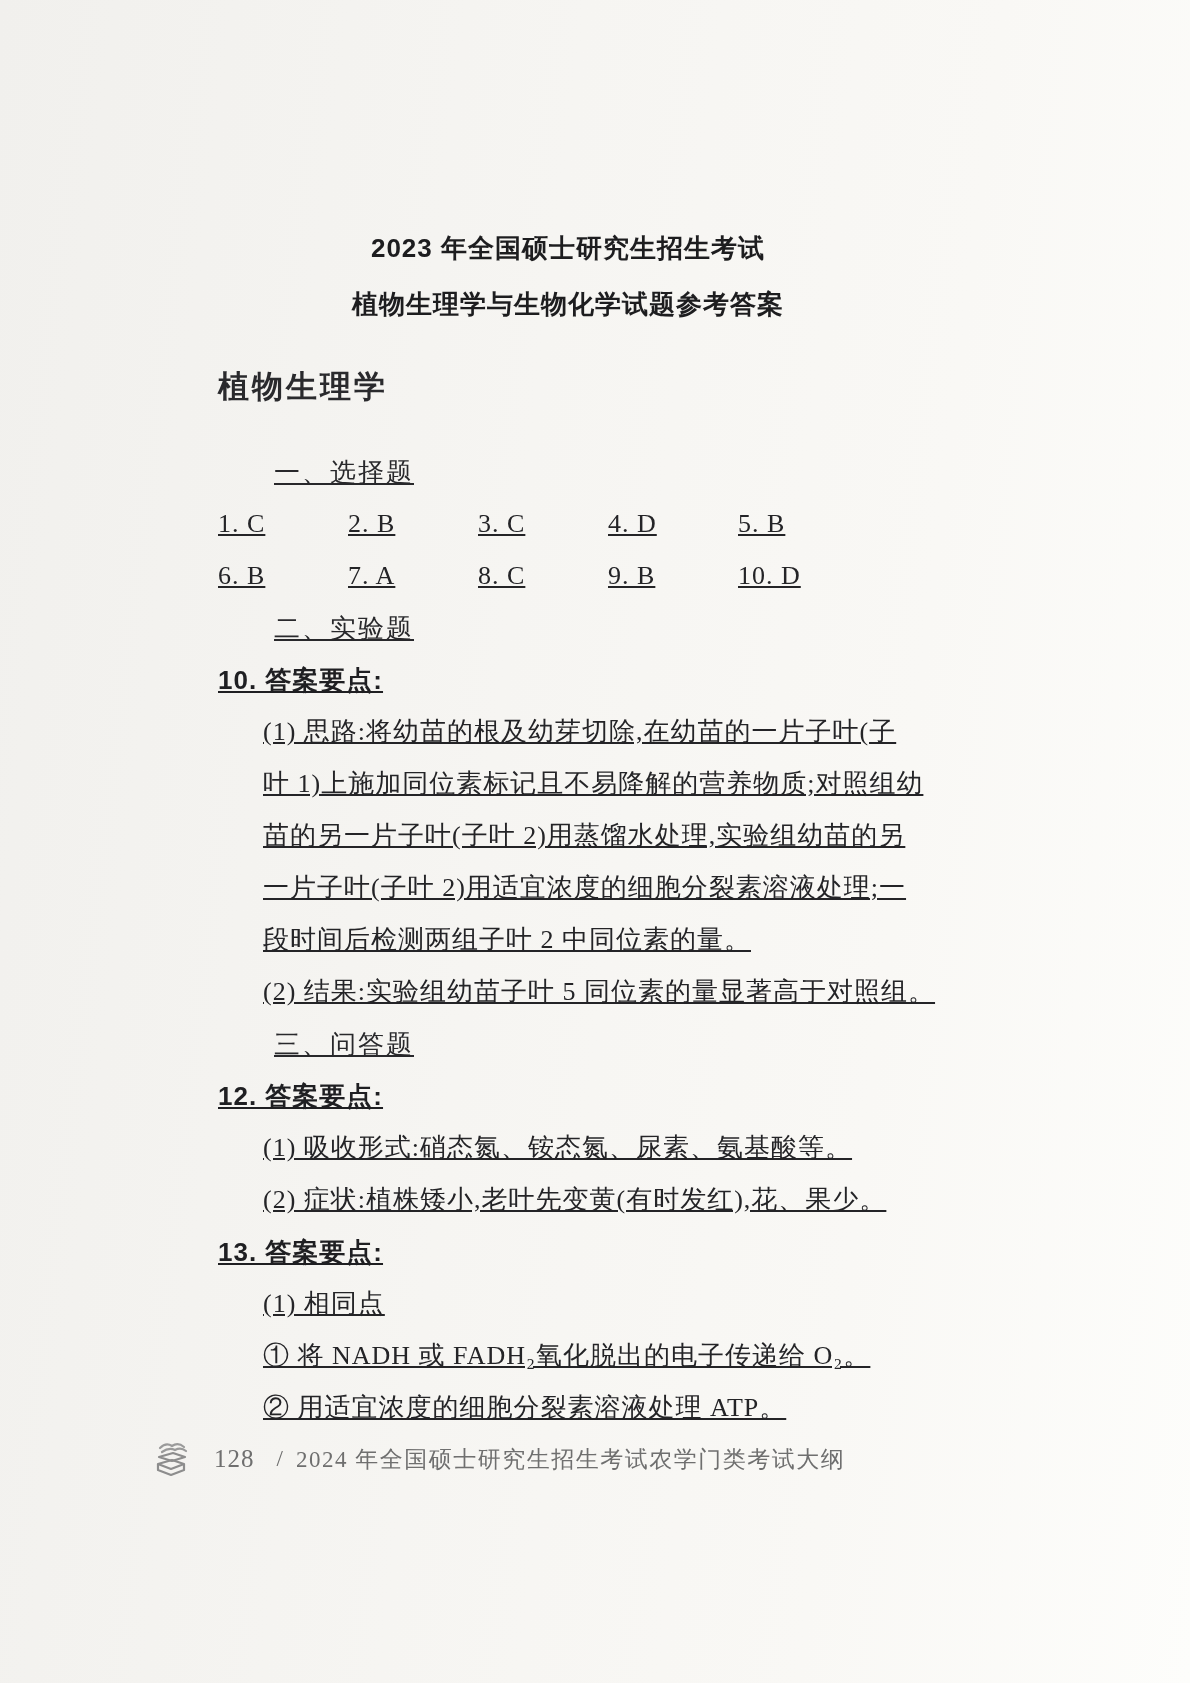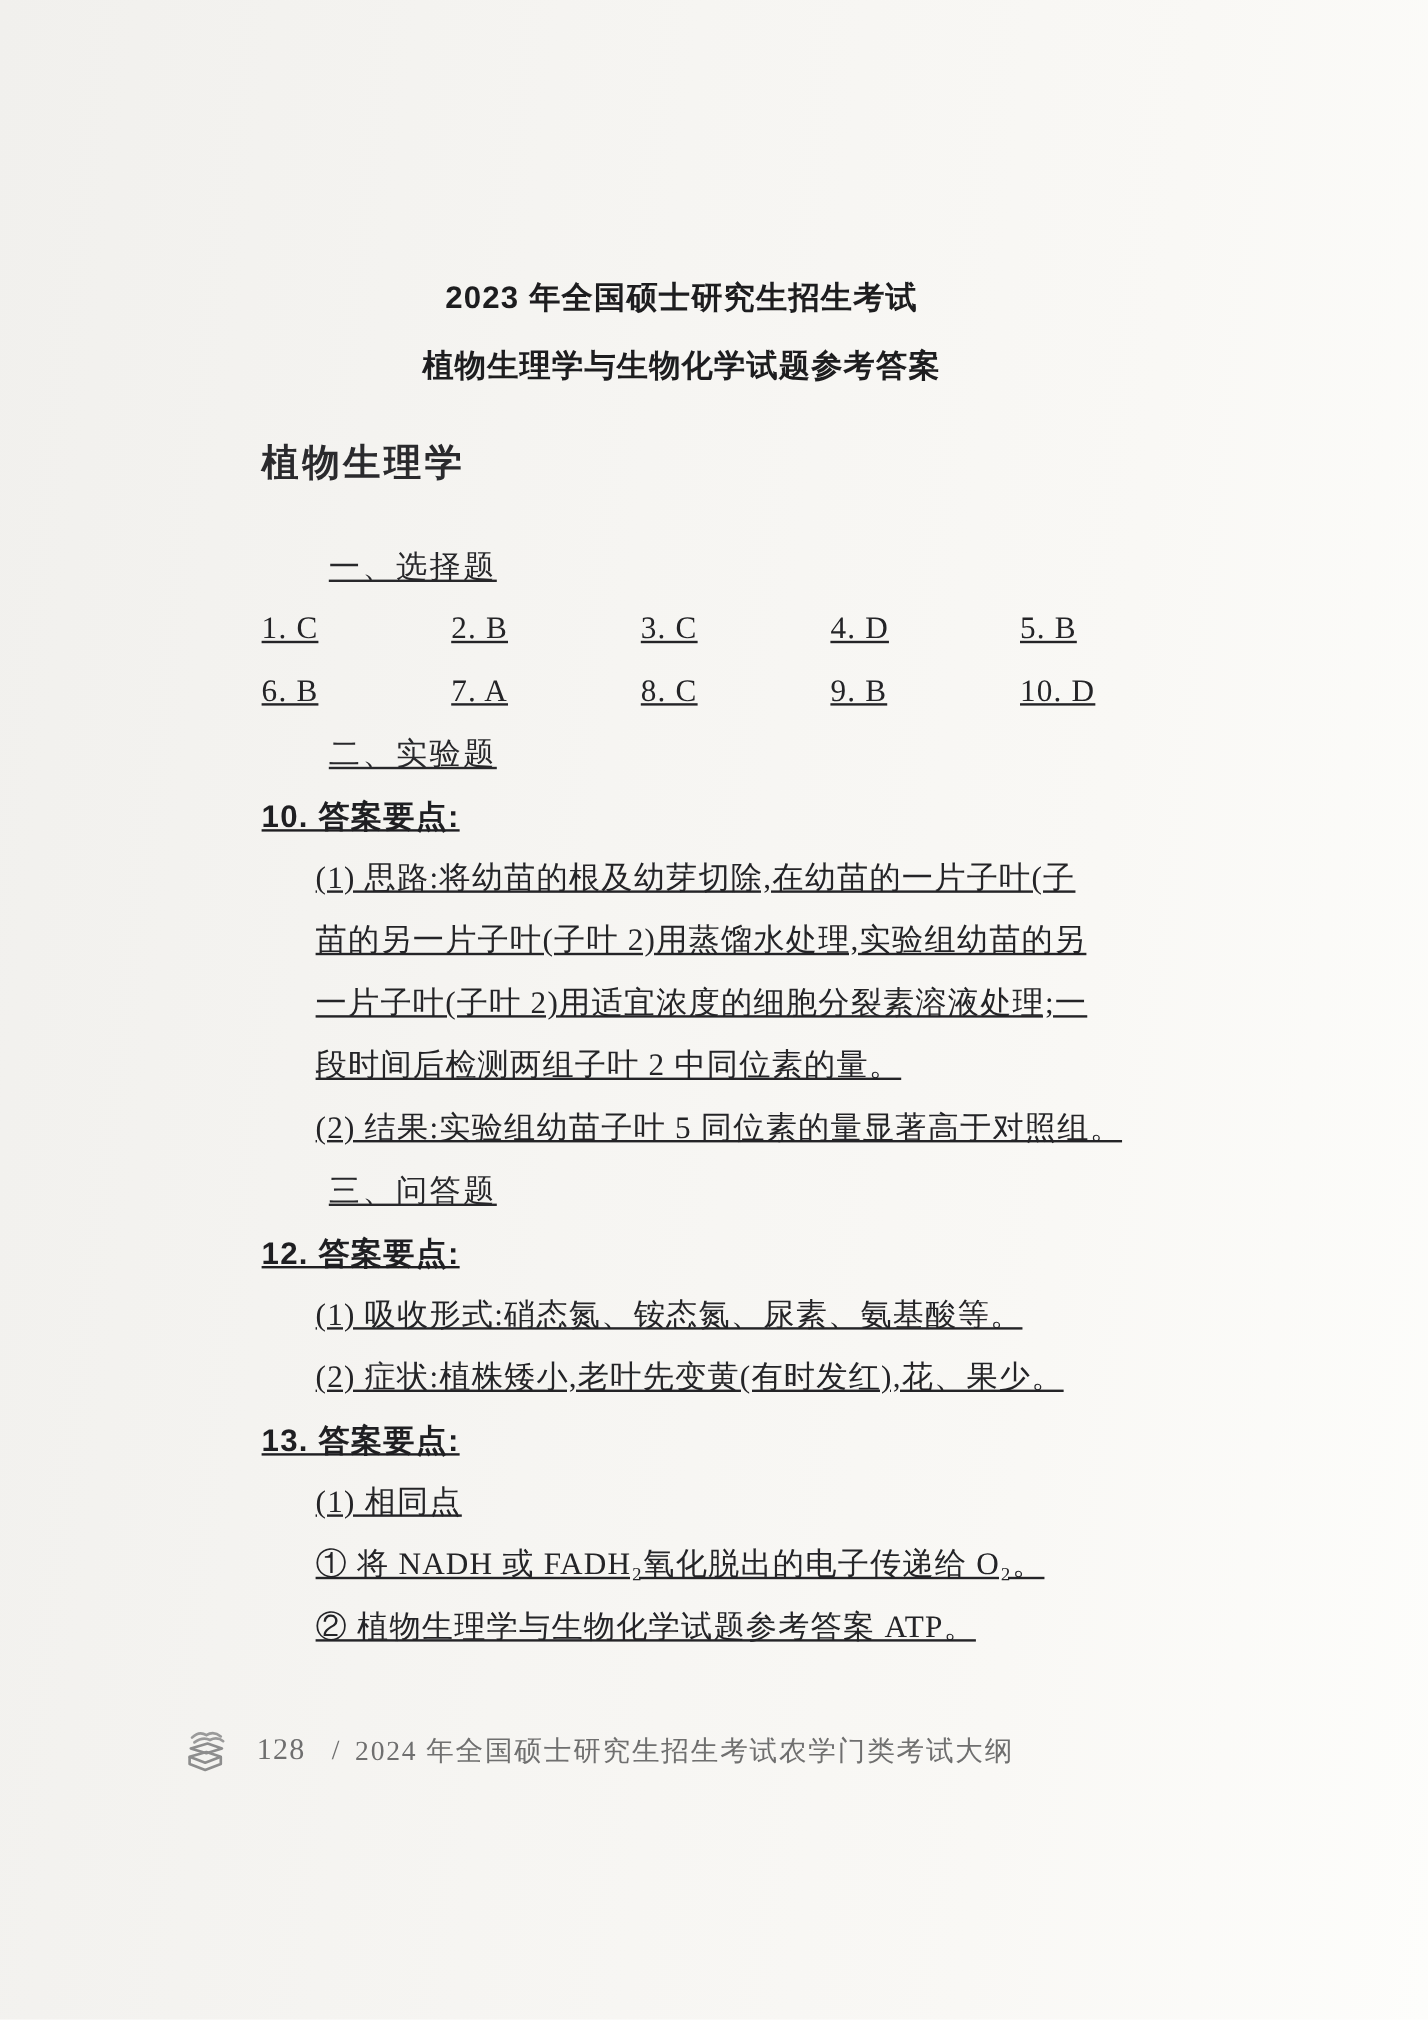--- a/index.html
+++ b/index.html
@@ -45,21 +45,21 @@
     padding-left:56px;
     font-family:"Liberation Sans","DejaVu Sans",sans-serif;
     letter-spacing:2px; color:#28282b;
   }
   .item-label {
     font-family:"Liberation Sans","DejaVu Sans",sans-serif;
     font-weight:700; letter-spacing:1px; color:#1f1f22;
   }
   .indent { padding-left:45px; letter-spacing:1px; }
 
-  .answers { display:flex;gap:28px; }
+  .answers { display:flex; }
   .answers span { flex:0 0 130px; letter-spacing:1px; }
   .answers span:last-child { flex:0 0 auto; }
 
   
   .page-footer {
     position:absolute; left:152px; top:1436px; height:46px;
     display:flex; align-items:center;
     font-family:Liberation Serif, serif;
     color:#6f6f6f;
   }
@@ -97,35 +97,36 @@
       <span>8. C</span>
       <span>9. B</span>
       <span>10. D</span>
     </div>
 
     <div class="line sec-heading">二、实验题</div>
 
     <div class="line item-label">10. 答案要点:</div>
 
     <div class="line indent">(1) 思路:将幼苗的根及幼芽切除,在幼苗的一片子叶(子</div>
+    <div class="line indent">叶 1)上施加同位素标记且不易降解的营养物质;对照组幼</div>
     <div class="line indent">苗的另一片子叶(子叶 2)用蒸馏水处理,实验组幼苗的另</div>
     <div class="line indent">一片子叶(子叶 2)用适宜浓度的细胞分裂素溶液处理;一</div>
     <div class="line indent">段时间后检测两组子叶 2 中同位素的量。</div>
     <div class="line indent">(2) 结果:实验组幼苗子叶 5 同位素的量显著高于对照组。</div>
 
     <div class="line sec-heading">三、问答题</div>
 
     <div class="line item-label">12. 答案要点:</div>
     <div class="line indent">(1) 吸收形式:硝态氮、铵态氮、尿素、氨基酸等。</div>
     <div class="line indent">(2) 症状:植株矮小,老叶先变黄(有时发红),花、果少。</div>
 
     <div class="line item-label">13. 答案要点:</div>
     <div class="line indent">(1) 相同点</div>
     <div class="line indent">① 将 NADH 或 FADH₂氧化脱出的电子传递给 O₂。</div>
-    <div class="line indent">② 植物生理学与生物化学试题参考答案 ATP。</div>
+    <div class="line indent">② 用适宜浓度的细胞分裂素溶液处理 ATP。</div>
 
   </div>
 
   <div class="page-footer">
     <svg class="footer-logo" viewBox="0 0 38 42" fill="none" xmlns="http://www.w3.org/2000/svg">
       <path d="M8 10 Q14 4 20 8 Q26 4 32 9" stroke="#9a9a9a" stroke-width="2.2" stroke-linecap="round"></path>
       <path d="M10 14 Q17 9 23 12 Q29 9 34 13" stroke="#9a9a9a" stroke-width="2.2" stroke-linecap="round"></path>
       <path d="M7 19 L21 15 L33 19 L20 23 Z" stroke="#8d8d8d" stroke-width="2.2" stroke-linejoin="round"></path>
       <path d="M6 26 L20 22 L32 26 L19 31 Z" stroke="#8d8d8d" stroke-width="2.2" stroke-linejoin="round"></path>
       <path d="M6 26 L6 32 L19 37 L32 32 L32 26" stroke="#8d8d8d" stroke-width="2.2" stroke-linejoin="round"></path>

